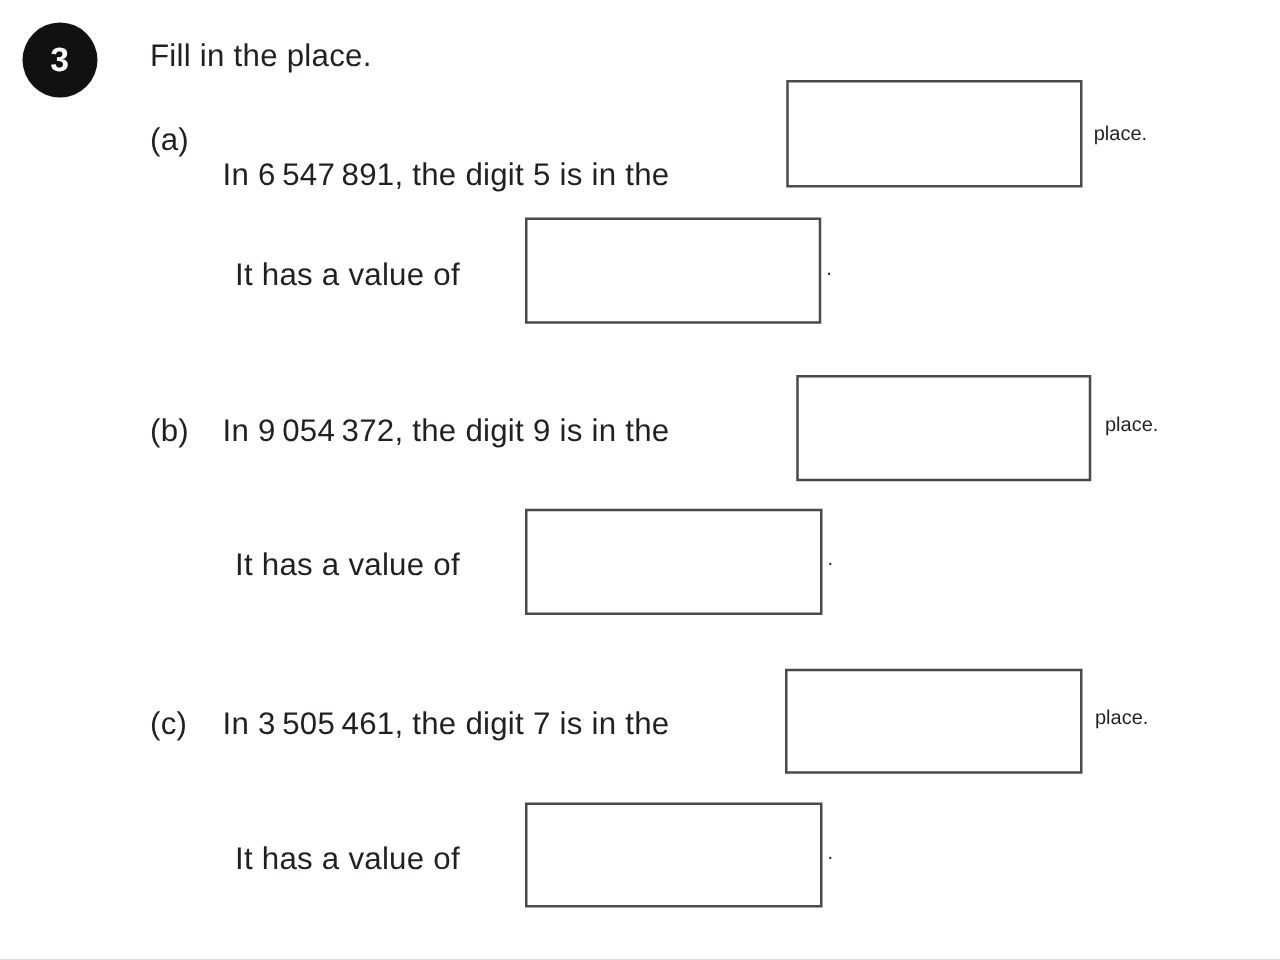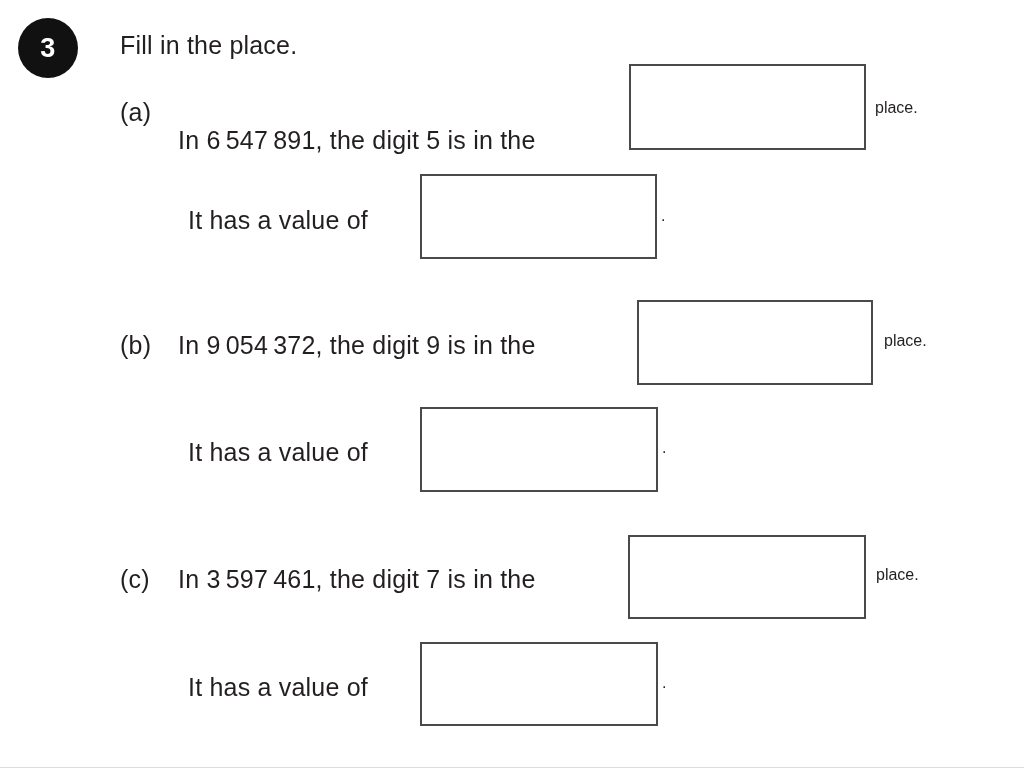--- a/index.html
+++ b/index.html
@@ -120,21 +120,21 @@
   <div class="run value-text" style="top:440px;">It has a value of</div>
 
   <div class="ansbox" style="left:420px; top:407px; width:238px; height:85px;">
     <span></span>
   </div>
 
   <div class="trail" style="left:662px; top:440px;">.</div>
 
   <div class="run part-label" style="top:567px;">(c)</div>
 
-  <div class="run part-text" style="top:567px;">In 3 597 461, the digit 7 is in the</div>
+  <div class="run part-text" style="top:567px;">In 3 505 461, the digit 7 is in the</div>
 
   <div class="ansbox" style="left:628px; top:535px; width:238px; height:84px;">
     <span></span>
   </div>
 
   <div class="trail" style="left:876px; top:567px;">place.</div>
 
   <div class="run value-text" style="top:675px;">It has a value of</div>
 
   <div class="ansbox" style="left:420px; top:642px; width:238px; height:84px;">

